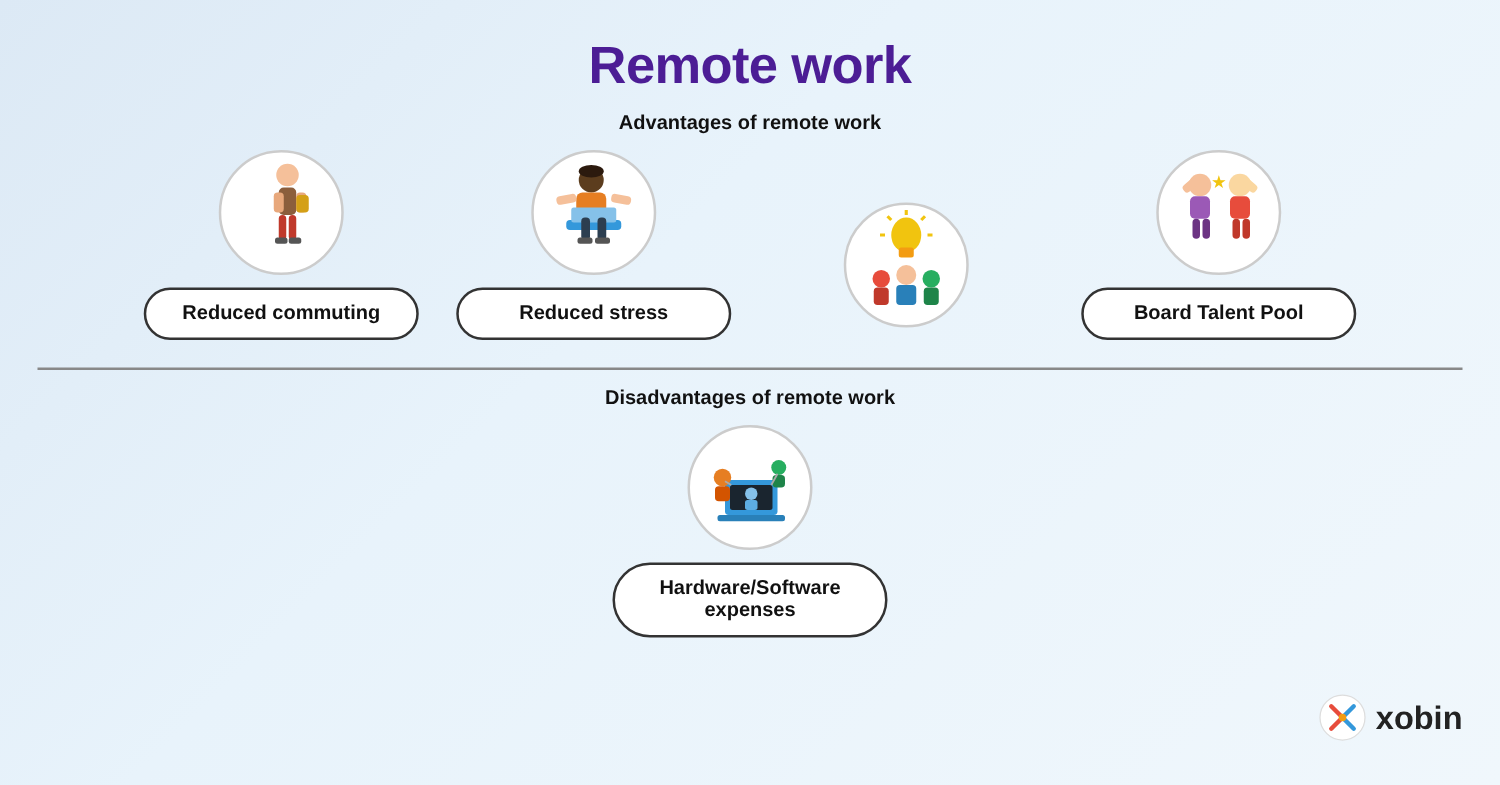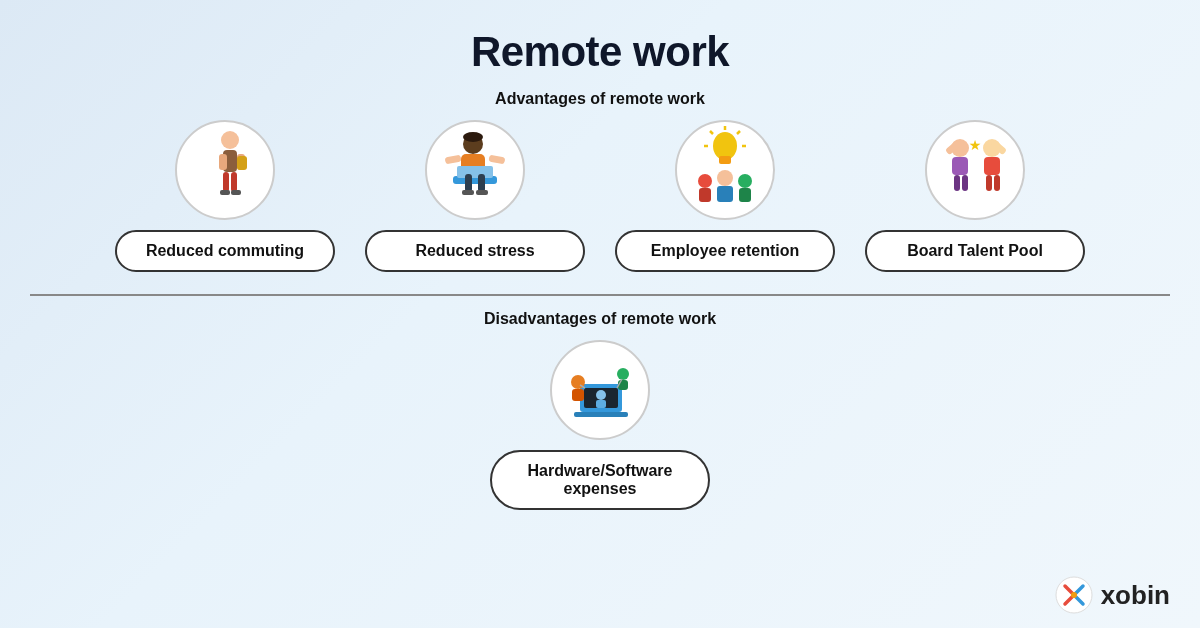--- a/index.html
+++ b/index.html
@@ -8,21 +8,21 @@
       height: 628px;
       background: linear-gradient(135deg, #dce9f5 0%, #e8f3fb 40%, #f0f7fc 100%);
       font-family: 'Arial', sans-serif;
       overflow: hidden;
       position: relative;
     }
     .main-title {
       text-align: center;
       font-size: 42px;
       font-weight: 900;
-      color: #0f172a;
+      color: #4c1d95;
       padding-top: 28px;
       letter-spacing: -0.5px;
     }
     .section-title {
       text-align: center;
       font-size: 16px;
       font-weight: 800;
       color: #111;
       margin-top: 14px;
     }
@@ -75,21 +75,21 @@
     }
     .disadv-cards-row {
       display: flex;
       justify-content: center;
       align-items: flex-end;
       margin-top: 12px;
       padding: 0 60px;
     }
     .xobin-logo {
       position: absolute;
-      bottom: 14px;
+      bottom: 35px;
       right: 30px;
       display: flex;
       align-items: center;
       gap: 8px;
     }
     .xobin-logo-icon {
       width: 38px;
       height: 38px;
     }
     .xobin-logo-text {
@@ -169,21 +169,20 @@
           <circle cx="60" cy="55" r="7" fill="#27ae60"></circle>
           <rect x="54" y="62" width="12" height="14" rx="3" fill="#1e8449"></rect>
 
           <line x1="40" y1="4" x2="40" y2="0" stroke="#f1c40f" stroke-width="2.5"></line>
           <line x1="52" y1="8" x2="55" y2="5" stroke="#f1c40f" stroke-width="2.5"></line>
           <line x1="28" y1="8" x2="25" y2="5" stroke="#f1c40f" stroke-width="2.5"></line>
           <line x1="57" y1="20" x2="61" y2="20" stroke="#f1c40f" stroke-width="2.5"></line>
           <line x1="23" y1="20" x2="19" y2="20" stroke="#f1c40f" stroke-width="2.5"></line>
         </svg>
       </div>
-      <div class="label-box">Employee retention</div>
     </div>
 
     <div class="card">
       <div class="circle-icon">
         <svg width="80" height="88" viewBox="0 0 80 88">
 
           <circle cx="25" cy="22" r="9" fill="#f5c09a"></circle>
           <rect x="17" y="31" width="16" height="18" rx="4" fill="#9b59b6"></rect>
 
           <rect x="10" y="18" width="16" height="7" rx="3" fill="#f5c09a" transform="rotate(-40,18,21)"></rect>

